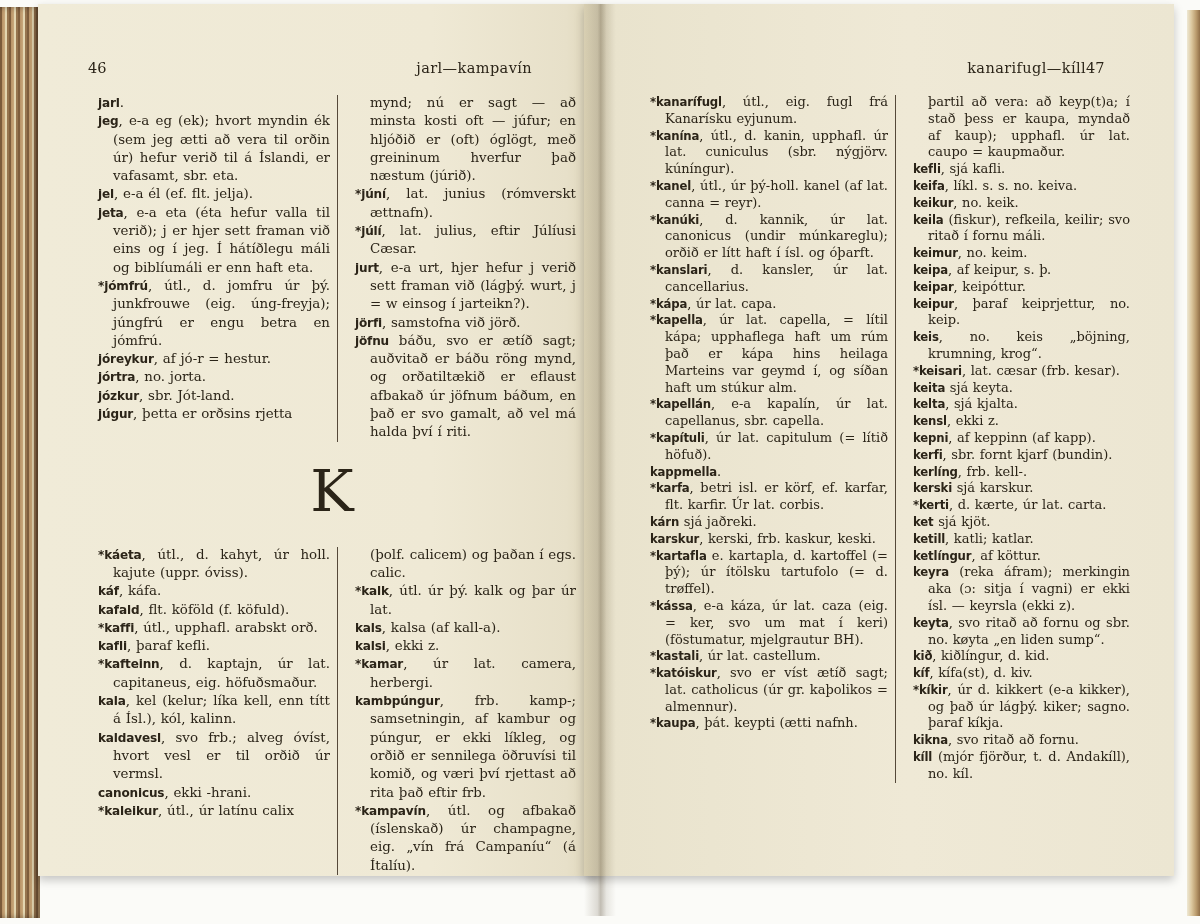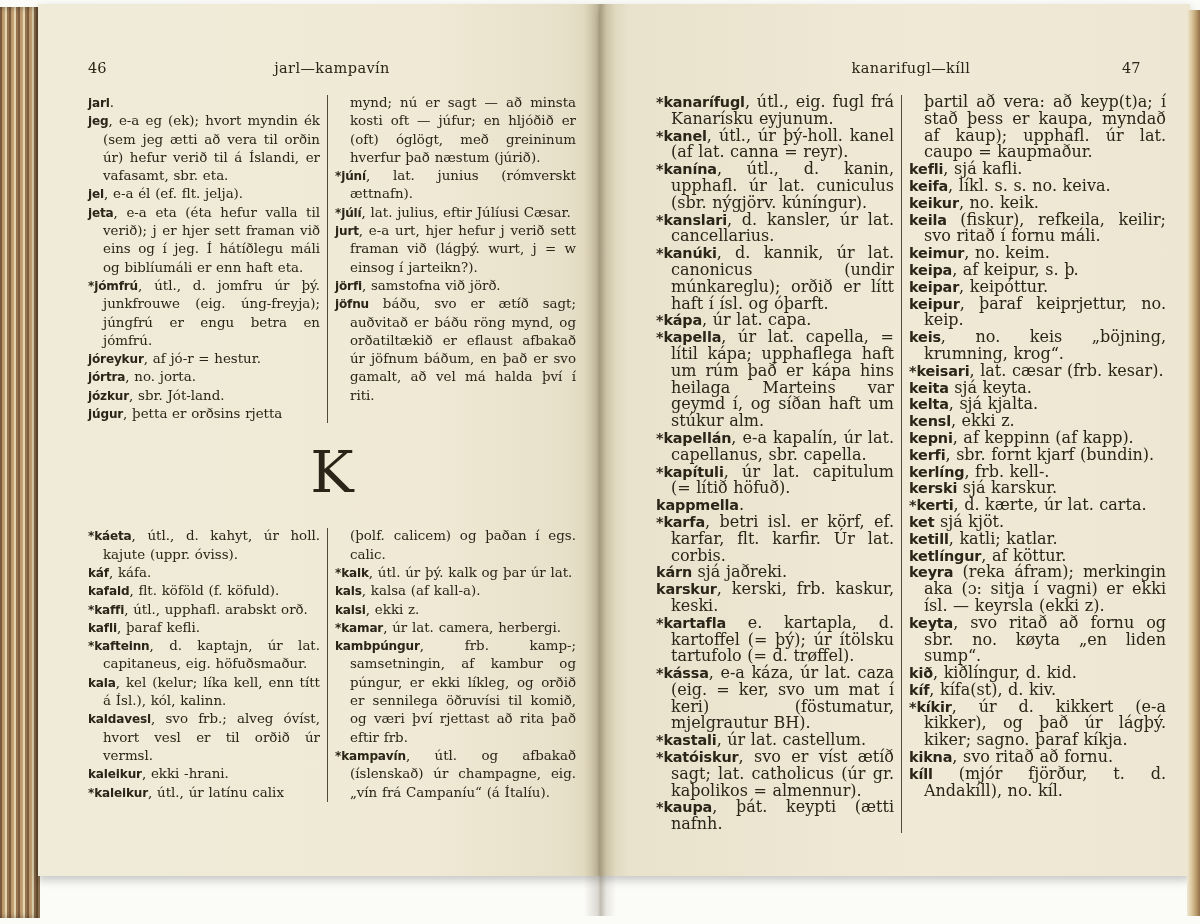--- a/index.html
+++ b/index.html
@@ -30,48 +30,48 @@
   .page {
     position:absolute; top:4px; height:872px; box-sizing:border-box; overflow:hidden;
     box-shadow:0 4px 9px rgba(0,0,0,.22);
   }
   .page.left {
     left:38px; width:562px;
     background:linear-gradient(90deg,#f0ebd8 0%,#efe9d5 70%,#e7e0c9 94%,#dcd3b6 100%);
     padding:56px 24px 0 50px;
   }
   .page.right {
-    left:600px; width:590px;
+    left:584px; width:590px;
     background:linear-gradient(90deg,#d8cfb2 0%,#e9e3cd 5%,#efe9d6 55%,#ece6d2 100%);
-    padding:56px 24px 0 56px;
+    padding:56px 44px 0 56px;
   }
   .gutter {
     position:absolute; left:584px; top:4px; width:32px; height:912px; pointer-events:none;
     background:linear-gradient(90deg, rgba(60,45,20,0) 0%, rgba(60,45,20,.16) 42%,
                 rgba(60,45,20,.30) 52%, rgba(60,45,20,.10) 70%, rgba(60,45,20,0) 100%);
   }
 
   .page-header { display:flex; align-items:baseline; font-size:14.5px; margin-bottom:18px; }
   .page-num { width:44px; }
   .page-num.right-num { text-align:left; }
-  .running-header { flex:1; text-align:center; letter-spacing:.4px; }
+  .running-header { flex:1; text-align:right; letter-spacing:.4px; }
 
   .two-col { display:flex; align-items:stretch; }
-  .col { flex:1; min-width:0; }
+  .col { flex:1; min-width:0;margin-left:10px; }
   .col.first { flex:0 0 232px; }
   .page.right .col.first { flex:0 0 238px; }
   .col-divider { width:1px; background:#55493a; margin:1px 7px 0 7px; }
 
   .entry {
     margin:0; text-align:justify;
     padding-left:15px; text-indent:-15px;
     font-size:13.4px; line-height:18.3px;
     word-spacing:.5px;
   }
-  .page.right .entry { font-size:16px; line-height:16.8px; }
+  .page.right .entry { font-size:13px; line-height:16.8px; }
   .entry.cont { text-indent:0; }
   .headword {
     font-family:"DejaVu Sans", sans-serif;
     font-weight:700; font-size:.90em; letter-spacing:-.15px;
   }
   .section-heading {
     text-align:center; font-size:58px; line-height:1;
     margin:20px 0 26px; font-weight:400;
   }
 </style>
@@ -117,21 +117,21 @@
     <div class="two-col">
       <div class="col first">
           <p class="entry"><span class="headword">*káeta</span>, útl., d. kahyt, úr holl. kajute (uppr. óviss).</p>
           <p class="entry"><span class="headword">káf</span>, káfa.</p>
           <p class="entry"><span class="headword">kafald</span>, flt. köföld (f. köfuld).</p>
           <p class="entry"><span class="headword">*kaffi</span>, útl., upphafl. arabskt orð.</p>
           <p class="entry"><span class="headword">kafli</span>, þaraf kefli.</p>
           <p class="entry"><span class="headword">*kafteinn</span>, d. kaptajn, úr lat. capitaneus, eig. höfuðsmaður.</p>
           <p class="entry"><span class="headword">kala</span>, kel (kelur; líka kell, enn títt á Ísl.), kól, kalinn.</p>
           <p class="entry"><span class="headword">kaldavesl</span>, svo frb.; alveg óvíst, hvort vesl er til orðið úr vermsl.</p>
-          <p class="entry"><span class="headword">kaleikur</span>, ekki -hrani.</p>
+          <p class="entry"><span class="headword">canonicus</span>, ekki -hrani.</p>
           <p class="entry"><span class="headword">*kaleikur</span>, útl., úr latínu calix</p>
         </div>
       <div class="col-divider"></div>
       <div class="col">
           <p class="entry cont">(þolf. calicem) og þaðan í egs. calic.</p>
           <p class="entry"><span class="headword">*kalk</span>, útl. úr þý. kalk og þar úr lat.</p>
           <p class="entry"><span class="headword">kals</span>, kalsa (af kall-a).</p>
           <p class="entry"><span class="headword">kalsi</span>, ekki z.</p>
           <p class="entry"><span class="headword">*kamar</span>, úr lat. camera, herbergi.</p>
           <p class="entry"><span class="headword">kambpúngur</span>, frb. kamp-; samsetningin, af kambur og púngur, er ekki líkleg, og orðið er sennilega öðruvísi til komið, og væri því rjettast að rita það eftir frb.</p>
@@ -143,24 +143,24 @@
   <div class="page right">
     <div class="page-header">
       <span class="page-num"></span>
       <span class="running-header">kanarifugl—kíll</span>
       <span class="page-num right-num">47</span>
     </div>
 
     <div class="two-col">
       <div class="col first">
           <p class="entry"><span class="headword">*kanarífugl</span>, útl., eig. fugl frá Kanarísku eyjunum.</p>
+          <p class="entry"><span class="headword">*kanína</span>, útl., d. kanin, upphafl. úr lat. cuniculus (sbr. nýgjörv. kúníngur).</p>
           <p class="entry"><span class="headword">*kanel</span>, útl., úr þý-holl. kanel (af lat. canna = reyr).</p>
-          <p class="entry"><span class="headword">*kanína</span>, útl., d. kanin, upphafl. úr lat. cuniculus (sbr. nýgjörv. kúníngur).</p>
+          <p class="entry"><span class="headword">*kanúki</span>, d. kannik, úr lat. canonicus (undir múnkareglu); orðið er lítt haft í ísl. og óþarft.</p>
           <p class="entry"><span class="headword">*kanslari</span>, d. kansler, úr lat. cancellarius.</p>
-          <p class="entry"><span class="headword">*kanúki</span>, d. kannik, úr lat. canonicus (undir múnkareglu); orðið er lítt haft í ísl. og óþarft.</p>
           <p class="entry"><span class="headword">*kápa</span>, úr lat. capa.</p>
           <p class="entry"><span class="headword">*kapella</span>, úr lat. capella, = lítil kápa; upphaflega haft um rúm það er kápa hins heilaga Marteins var geymd í, og síðan haft um stúkur alm.</p>
           <p class="entry"><span class="headword">*kapellán</span>, e-a kapalín, úr lat. capellanus, sbr. capella.</p>
           <p class="entry"><span class="headword">*kapítuli</span>, úr lat. capitulum (= lítið höfuð).</p>
           <p class="entry"><span class="headword">kappmella</span>.</p>
           <p class="entry"><span class="headword">*karfa</span>, betri isl. er körf, ef. karfar, flt. karfir. Úr lat. corbis.</p>
           <p class="entry"><span class="headword">kárn</span> sjá jaðreki.</p>
           <p class="entry"><span class="headword">karskur</span>, kerski, frb. kaskur, keski.</p>
           <p class="entry"><span class="headword">*kartafla</span> e. kartapla, d. kartoffel (= þý); úr ítölsku tartufolo (= d. trøffel).</p>
           <p class="entry"><span class="headword">*kássa</span>, e-a káza, úr lat. caza (eig. = ker, svo um mat í keri) (föstumatur, mjelgrautur BH).</p>

